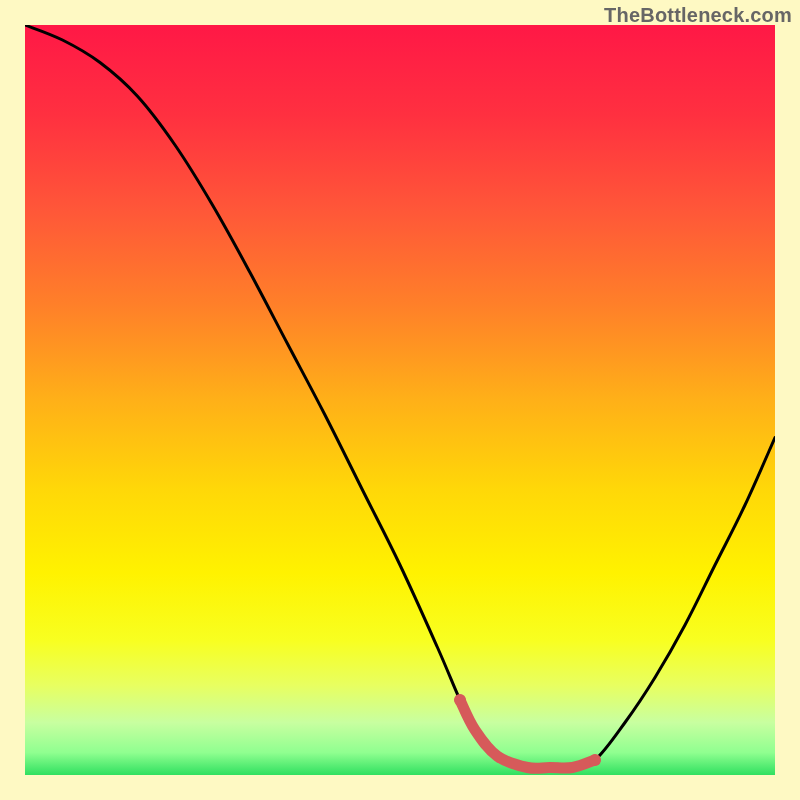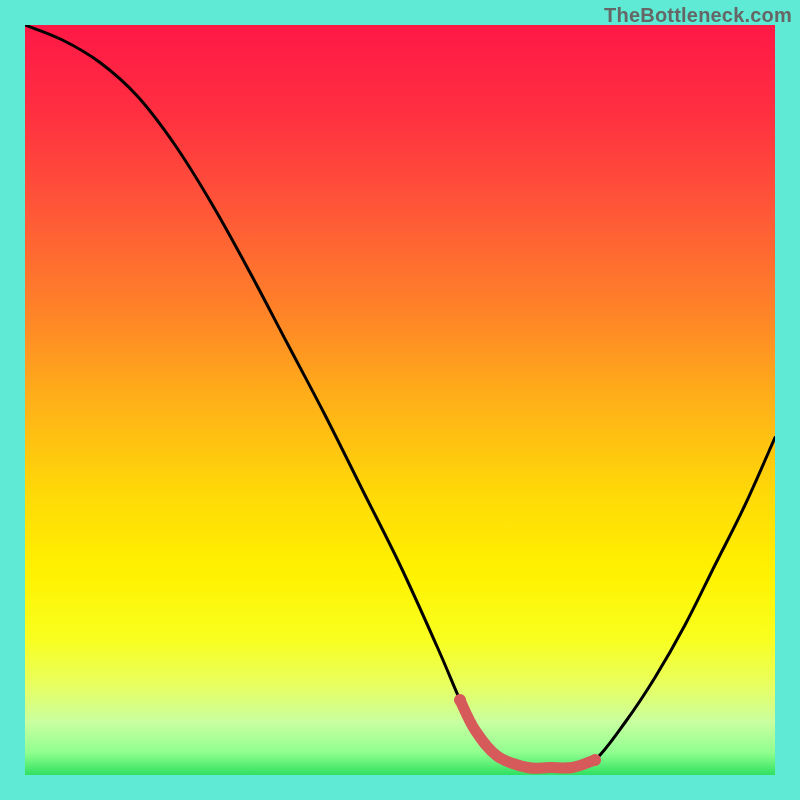--- a/index.html
+++ b/index.html
@@ -8,21 +8,21 @@
     width: 800px;
     height: 800px;
     background: #000;
     font-family: Arial, Helvetica, sans-serif;
     overflow: hidden;
   }
   .container {
     position: relative;
     width: 800px;
     height: 800px;
-    background: #5eead4;
+    background: #fef9c3;
   }
   .plot-area {
     position: absolute;
     left: 25px;
     top: 25px;
     width: 750px;
     height: 750px;
     overflow: hidden;
   }
   .plot-area svg {

